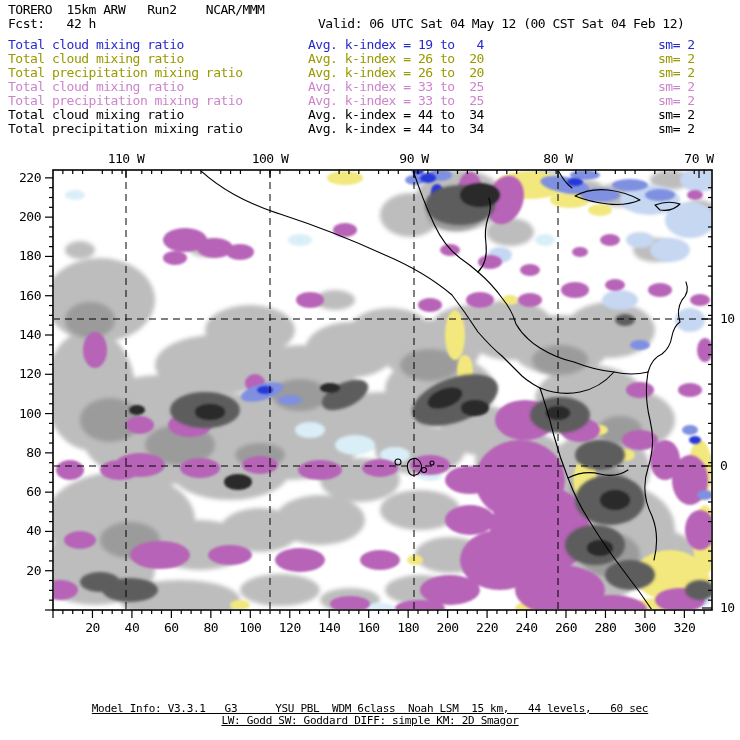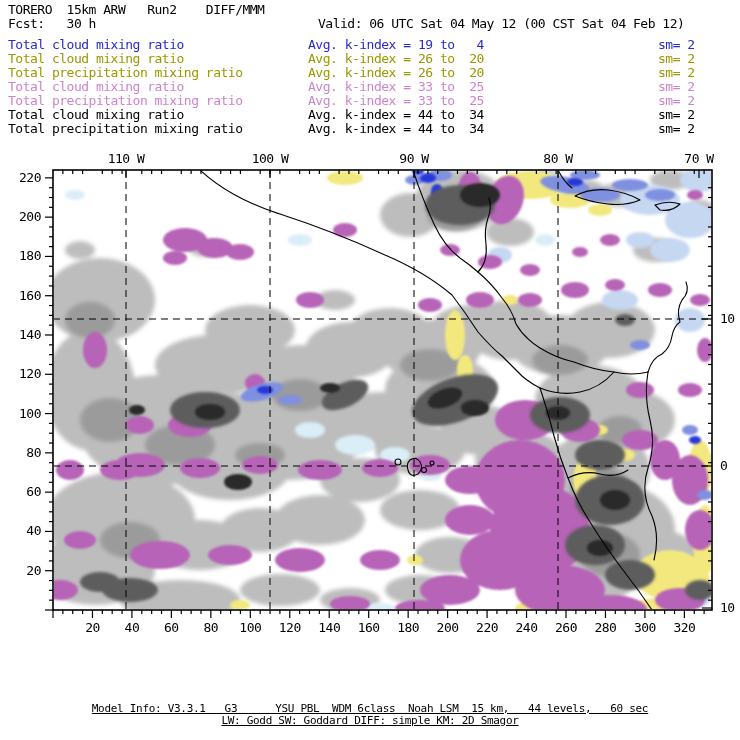--- a/index.html
+++ b/index.html
@@ -21,22 +21,22 @@
   .coast{fill:none;stroke:#000;stroke-width:1.1;stroke-linecap:round;stroke-linejoin:round;}
   .dash{stroke:#000;stroke-width:1;stroke-dasharray:7 5;fill:none;}
   .frame{fill:none;stroke:#000;stroke-width:1.6;}
   .tick{stroke:#000;stroke-width:1.2;}
 </style>
 </head>
 <body>
 
 <div id="page">
 
-  <div class="abs t13" style="left:8px;top:3px">TORERO  15km ARW   Run2    DIFF/MMM</div>
-  <div class="abs t13" style="left:8px;top:17px">Fcst:   30 h</div>
+  <div class="abs t13" style="left:8px;top:3px">TORERO  15km ARW   Run2    NCAR/MMM</div>
+  <div class="abs t13" style="left:8px;top:17px">Fcst:   42 h</div>
   <div class="abs t13" style="left:318px;top:17px">Valid: 06 UTC Sat 04 May 12 (00 CST Sat 04 Feb 12)</div>
 
   <div id="legend">
       <div class="lrow t13" style="top: 38px; color: rgb(41, 41, 204);">
         <span class="lbl abs t13">Total cloud mixing ratio</span>
         <span class="kix abs t13">Avg. k-index = 19 to   4</span>
         <span class="smx abs t13">sm= 2</span>
       </div>
       <div class="lrow t13" style="top: 52px; color: rgb(153, 153, 0);">
         <span class="lbl abs t13">Total cloud mixing ratio</span>

